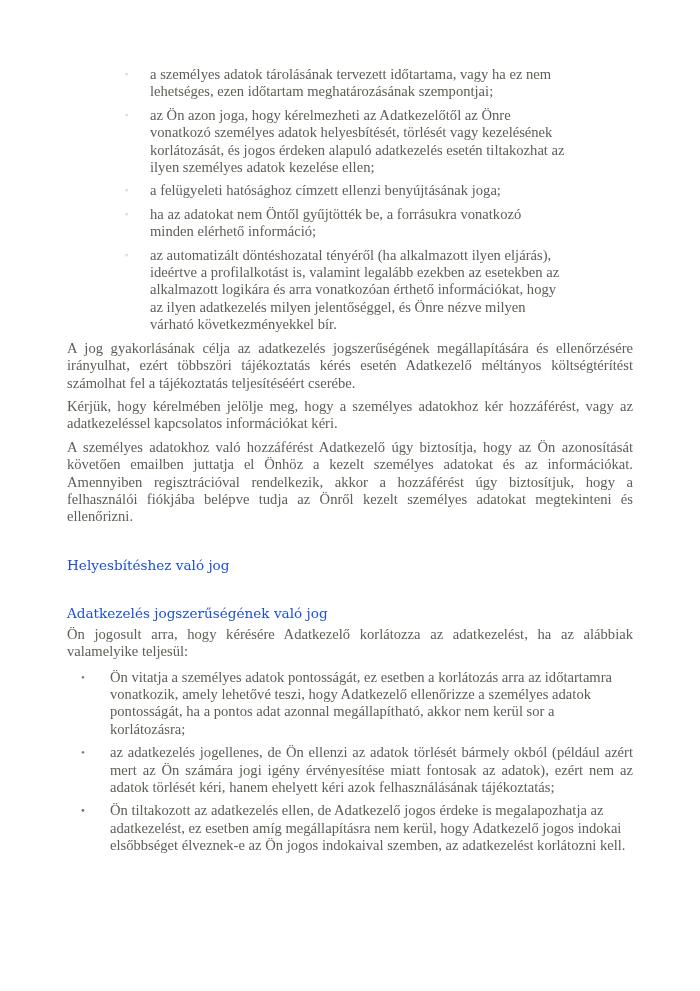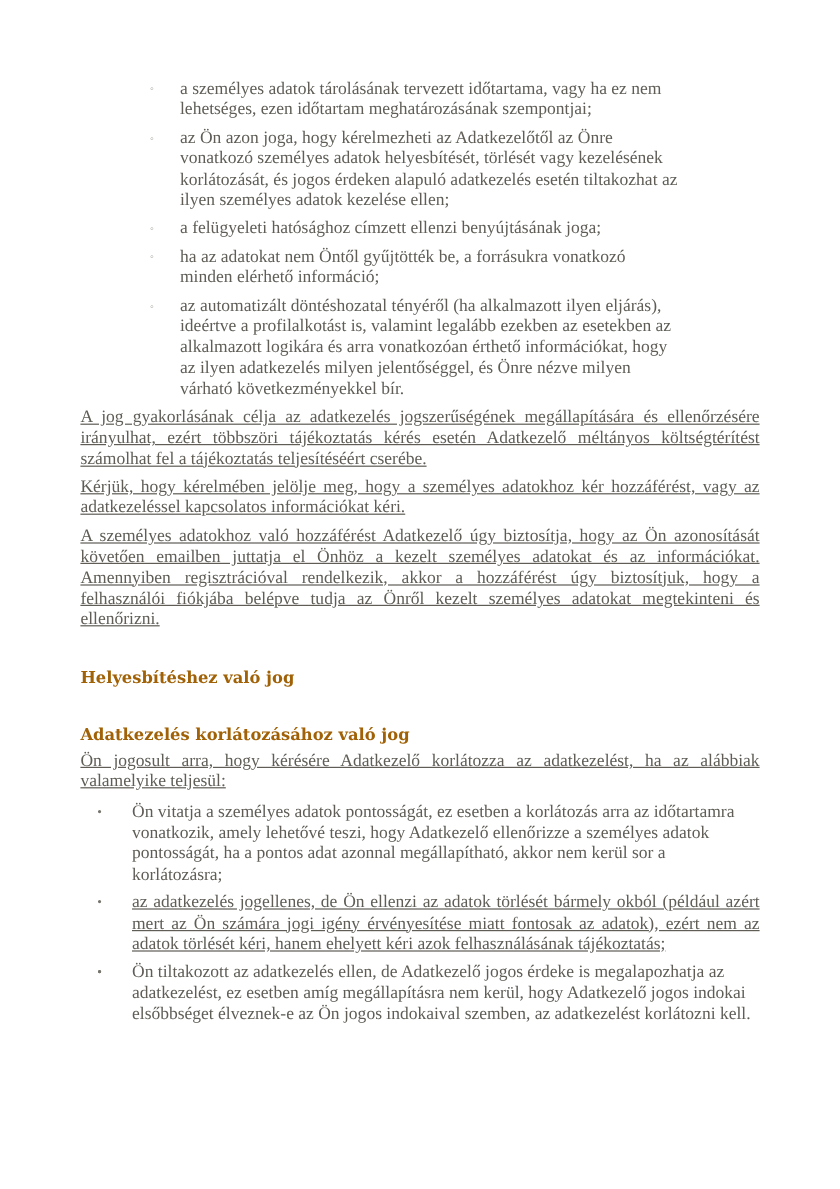--- a/index.html
+++ b/index.html
@@ -56,27 +56,26 @@
       left: 14px;
       top: 0;
       font-size: 11px;
       color: #77756e;
     }
     p {
       margin: 0 0 6px 0;
     }
     p.justify, li.justify {
       text-align: justify;
-      text-decoration: underline;
     }
     h2 {
       font-family: "DejaVu Serif", "Liberation Serif", serif;
       font-size: 13.6px;
-      font-weight: bold;
-      color: #a16207;
+      font-weight: normal;
+      color: #1d4ed8;
       margin: 0 0 4px 0;
       line-height: 18px;
     }
     .section {
       margin-top: 30px;
     }
   </style>
 </head>
 <body>
 
@@ -107,21 +106,21 @@
 
   <p class="justify">A jog gyakorlásának célja az adatkezelés jogszerűségének megállapítására és ellenőrzésére irányulhat, ezért többszöri tájékoztatás kérés esetén Adatkezelő méltányos költségtérítést számolhat fel a tájékoztatás teljesítéséért cserébe.</p>
   <p class="justify">Kérjük, hogy kérelmében jelölje meg, hogy a személyes adatokhoz kér hozzáférést, vagy az adatkezeléssel kapcsolatos információkat kéri.</p>
   <p class="justify">A személyes adatokhoz való hozzáférést Adatkezelő úgy biztosítja, hogy az Ön azonosítását követően emailben juttatja el Önhöz a kezelt személyes adatokat és az információkat. Amennyiben regisztrációval rendelkezik, akkor a hozzáférést úgy biztosítjuk, hogy a felhasználói fiókjába belépve tudja az Önről kezelt személyes adatokat megtekinteni és ellenőrizni.</p>
 
   <div class="section">
     <h2>Helyesbítéshez való jog</h2>
   </div>
 
   <div class="section">
-    <h2>Adatkezelés korlátozásához való jog</h2>
+    <h2>Adatkezelés jogszerűségének való jog</h2>
     <p class="justify" style="margin-bottom:0">Ön jogosult arra, hogy kérésére Adatkezelő korlátozza az adatkezelést, ha az alábbiak valamelyike teljesül:</p>
     <ul class="dot-list">
       <li>
         <span class="bullet">•</span>
         <span>Ön vitatja a személyes adatok pontosságát, ez esetben a korlátozás arra az időtartamra vonatkozik, amely lehetővé teszi, hogy Adatkezelő ellenőrizze a személyes adatok pontosságát, ha a pontos adat azonnal megállapítható, akkor nem kerül sor a korlátozásra;</span>
       </li>
       <li class="justify">
         <span class="bullet">•</span>
         <span>az adatkezelés jogellenes, de Ön ellenzi az adatok törlését bármely okból (például azért mert az Ön számára jogi igény érvényesítése miatt fontosak az adatok), ezért nem az adatok törlését kéri, hanem ehelyett kéri azok felhasználásának tájékoztatás;</span>
       </li>

